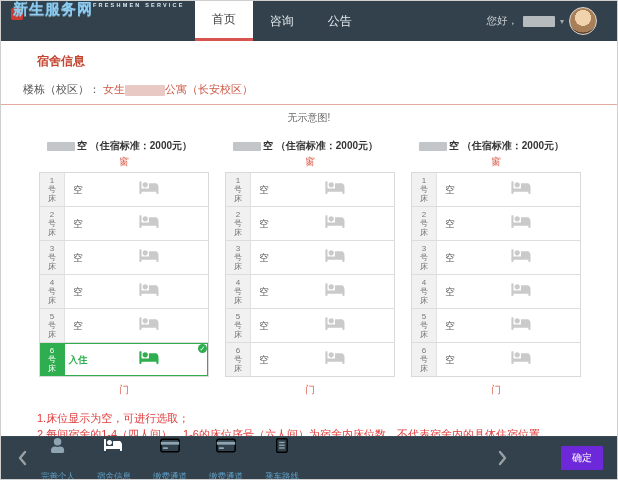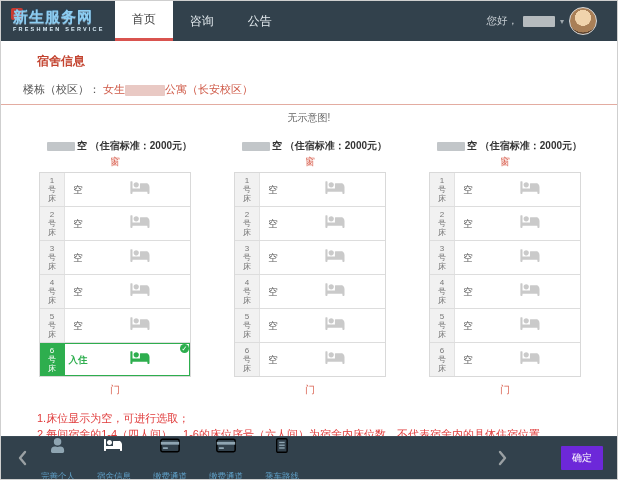--- a/index.html
+++ b/index.html
@@ -1,21 +1,21 @@
 <!DOCTYPE html>
 <html><head>
 <meta charset="utf-8">
 <style>
   html,body{margin:0;padding:0;background:#e9e9e9;}
   body{width:618px;height:480px;font-family:"Liberation Sans","DejaVu Sans",sans-serif;}
   .window{position:relative;width:616px;height:478px;border:1px solid #cfcfcf;background:#fff;overflow:hidden;}
 
   
   .header{position:absolute;top:0;left:0;right:0;height:40px;background:#32414c;display:flex;align-items:stretch;}
-  .logo{display:flex;flex-direction:column;justify-content:center;padding:0 10px 0 12px;min-width:86px;position:relative;}
+  .logo{display:flex;flex-direction:row;justify-content:center;padding:0 10px 0 12px;min-width:86px;position:relative;}
   .logo-seal{position:absolute;left:10px;top:7px;width:12px;height:12px;background:#d03a2f;border-radius:2px;}
   .logo-cn{position:relative;font-size:15px;font-weight:bold;color:#8ccdf1;letter-spacing:1px;text-shadow:0 1px 0 rgba(255,255,255,.35),0 0 2px rgba(20,80,130,.8);line-height:16px;}
   .logo-en{position:relative;font-size:5.5px;letter-spacing:2.2px;color:#d9ecf7;font-weight:bold;line-height:8px;}
   .tabs{display:flex;align-items:stretch;}
   .tab{padding:0 17px;line-height:40px;font-size:12px;color:#e4ebef;cursor:pointer;box-sizing:border-box;}
   .tab.active{background:#fff;color:#444;border-bottom:3px solid #d9534f;line-height:37px;}
   .header-spacer{flex:1;}
   .user-area{display:flex;align-items:center;gap:5px;padding-right:20px;}
   .greeting{font-size:10.5px;color:#c7ced3;}
   .redact{display:inline-block;background:#c2c6c9;border-radius:1px;vertical-align:middle;}
@@ -26,21 +26,21 @@
   
   .main{position:absolute;top:40px;left:0;right:0;bottom:43px;background:#fff;overflow:hidden;}
   .section-title{margin:12px 0 12px 36px;font-size:12px;font-weight:bold;color:#c3432f;}
   .building-row{margin:0 0 7px 22px;font-size:11px;color:#555;}
   .building-value{color:#cf5a48;}
   .building-redact{width:40px;height:11px;background:#e9c9c4;}
   .divider{border-top:1px solid #e3aca1;margin:0;}
   .no-diagram{text-align:center;font-size:10px;color:#666;margin:6px 0 14px;}
 
   .rooms{display:flex;justify-content:space-between;margin:0 36px 0 38px;}
-  .room-col{width:152px;}
+  .room-col{width:170px;}
   .room-title{margin:0 0 2px 8px;font-size:10px;font-weight:bold;color:#333;white-space:nowrap;}
   .room-title .redact{width:28px;height:9px;margin-right:2px;}
   .window-label,.door-label{text-align:center;font-size:10px;color:#d9604f;}
   .window-label{margin:1px 0 3px;}
   .door-label{margin-top:6px;}
   .bed-table{border:1px solid #d9d9d9;background:#fff;}
   .bed-row{position:relative;display:flex;align-items:stretch;height:33px;cursor:pointer;}
   .bed-row + .bed-row{border-top:1px solid #ddd;}
   .bed-label{width:24px;background:#f1f1f1;border-right:1px solid #e2e2e2;display:flex;flex-direction:column;justify-content:center;align-items:center;color:#777;}
   .bed-label span{display:block;font-size:8px;line-height:9px;}

